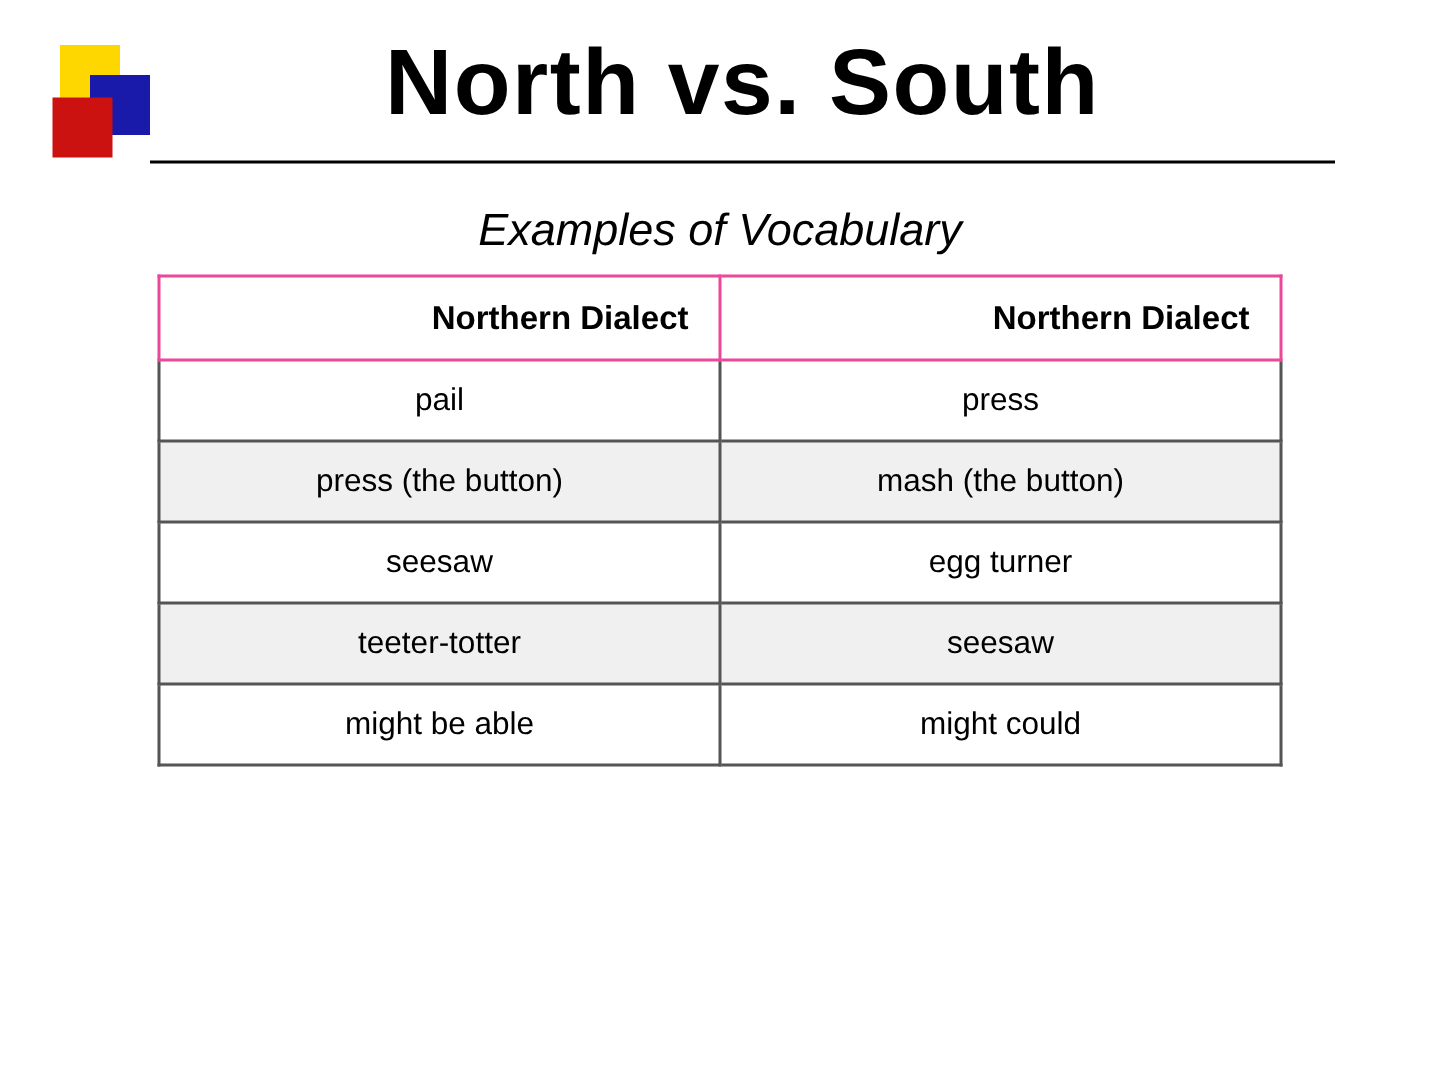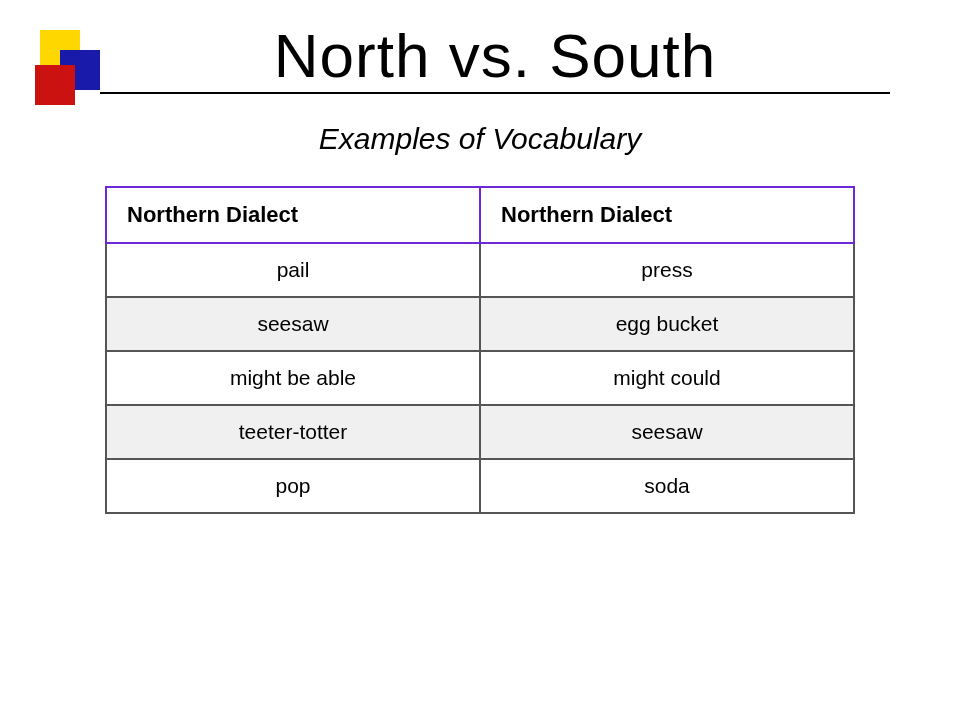--- a/index.html
+++ b/index.html
@@ -74,60 +74,60 @@
       z-index: 3;
     }
 
     .title-text-area {
       width: 100%;
       text-align: center;
     }
 
     .main-title {
       font-size: 62px;
-      font-weight: normal;
+      font-weight: bold;
       color: #000000;
       font-family: Arial, sans-serif;
       letter-spacing: 1px;
-      margin-bottom: 1px;
+      margin-bottom: 16px;
     }
 
     .title-underline {
       width: 85%;
       margin: 0 auto 18px auto;
       border: none;
       border-top: 2px solid #000000;
     }
 
     .subtitle {
       font-size: 30px;
       font-style: italic;
       color: #000000;
-      margin-bottom: 30px;
+      margin-bottom: 12px;
       text-align: left;
     }
 
     .table-container {
       width: 750px;
       border-collapse: collapse;
     }
 
     .vocab-table {
       width: 100%;
       border-collapse: collapse;
       border: 2px solid #555555;
     }
 
     .vocab-table th {
       background: #ffffff;
-      border: 2px solid #6d28d9;
+      border: 2px solid #ec4899;
       padding: 14px 20px;
       font-size: 22px;
       font-weight: bold;
-      text-align: left;
+      text-align: right;
       color: #000000;
     }
 
     .vocab-table td {
       border: 2px solid #555555;
       padding: 14px 4px;
       font-size: 21px;
       text-align: center;
       color: #000000;
       background: #ffffff;
@@ -164,32 +164,32 @@
           <th>Northern Dialect</th>
           <th>Northern Dialect</th>
         </tr>
       </thead>
       <tbody id="table-body">
       <tr>
             <td>pail</td>
             <td>press</td>
           </tr>
           <tr>
-            <td>seesaw</td>
-            <td>egg bucket</td>
+            <td>press (the button)</td>
+            <td>mash (the button)</td>
           </tr>
           <tr>
-            <td>might be able</td>
-            <td>might could</td>
+            <td>seesaw</td>
+            <td>egg turner</td>
           </tr>
           <tr>
             <td>teeter-totter</td>
             <td>seesaw</td>
           </tr>
           <tr>
-            <td>pop</td>
-            <td>soda</td>
+            <td>might be able</td>
+            <td>might could</td>
           </tr>
         </tbody>
     </table>
   </div>
 
 </div>
 
 </body></html>

